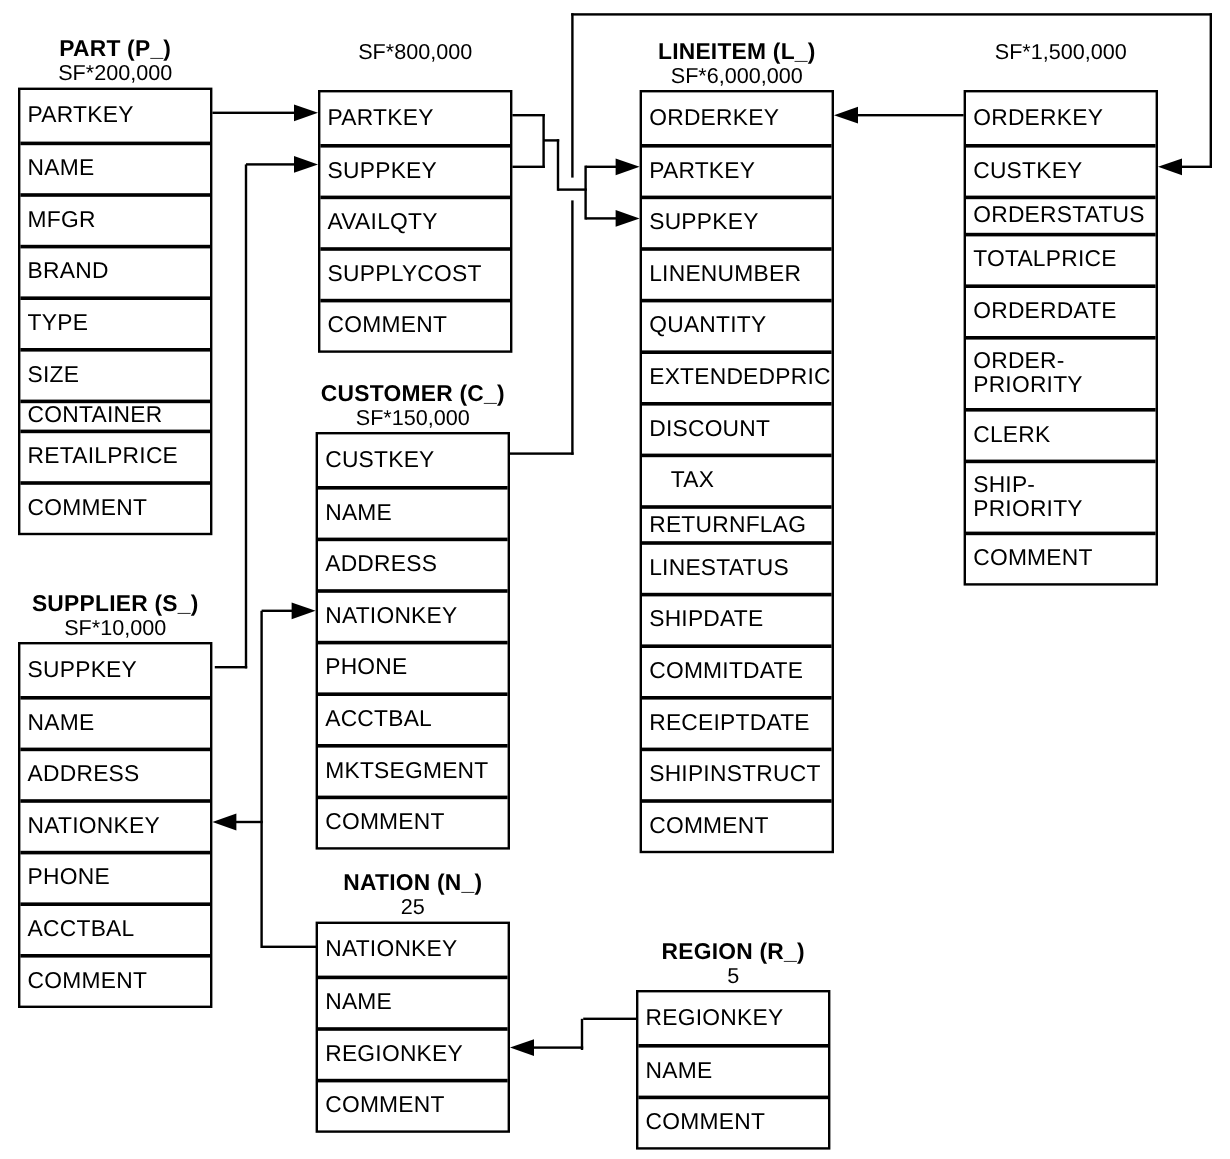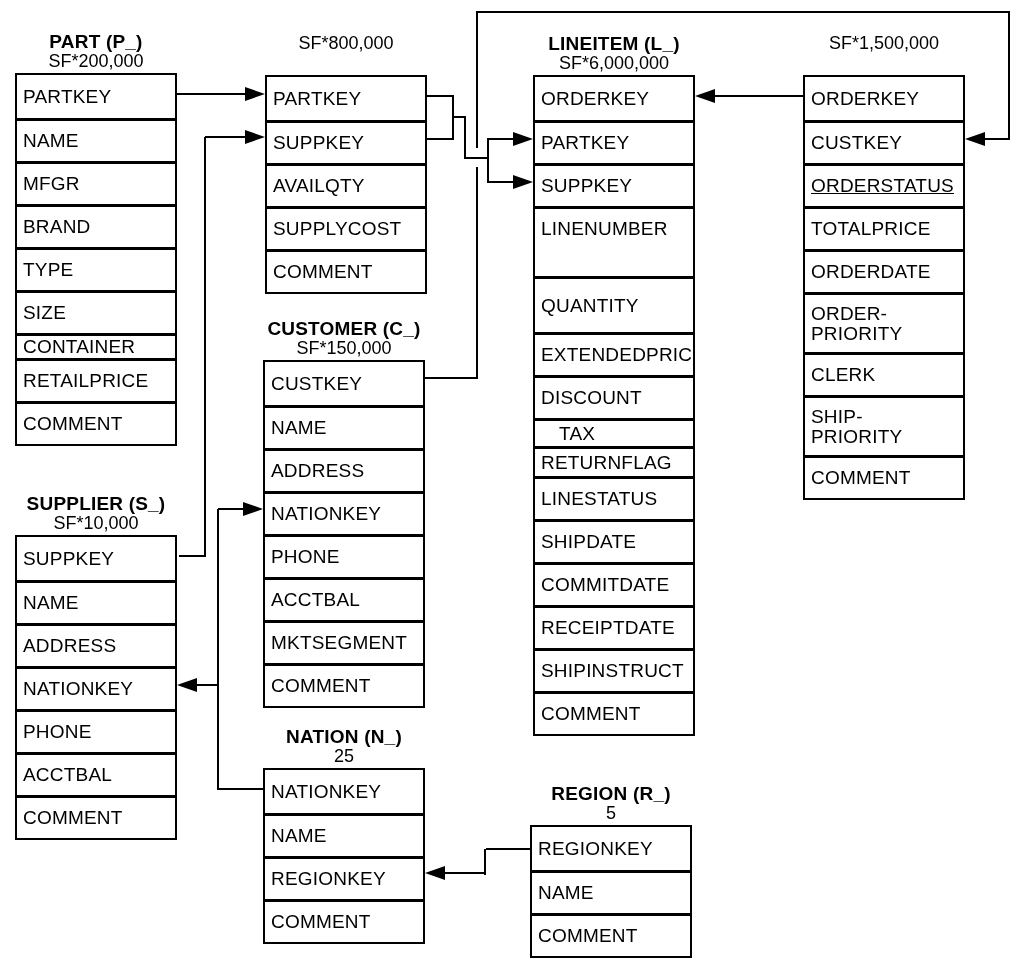--- a/index.html
+++ b/index.html
@@ -57,39 +57,39 @@
       </div>
       <div class="thead" style="left: 483px; top: 34px; width: 262px;">
         <span class="ttitle">LINEITEM (L_)</span>
         <span class="tsub">SF*6,000,000</span>
       </div>
       <div class="tbox" style="left: 533px; top: 75px; width: 158px;">
         <div class="trow" style="height: 43px;">ORDERKEY</div>
         <div class="trow" style="height: 43px;">PARTKEY</div>
         <div class="trow" style="height: 43px;">SUPPKEY</div>
         <div class="trow" style="height: 43px;">LINENUMBER</div>
-        <div class="trow" style="height: 56px; margin-top: 27px;">QUANTITY</div>
+        <div class="trow" style="height: 43px;">QUANTITY</div>
         <div class="trow" style="height: 43px;">EXTENDEDPRICE</div>
         <div class="trow" style="height: 43px;">DISCOUNT</div>
-        <div class="trow" style="height: 28px; padding-left: 24px;">TAX</div>
+        <div class="trow" style="height: 43px; padding-left: 24px;">TAX</div>
         <div class="trow" style="height: 30px;">RETURNFLAG</div>
         <div class="trow" style="height: 43px;">LINESTATUS</div>
         <div class="trow" style="height: 43px;">SHIPDATE</div>
         <div class="trow" style="height: 43px;">COMMITDATE</div>
         <div class="trow" style="height: 43px;">RECEIPTDATE</div>
         <div class="trow" style="height: 43px;">SHIPINSTRUCT</div>
         <div class="trow" style="height: 43px;">COMMENT</div>
       </div>
       <div class="thead" style="left: 753px; top: 34px; width: 262px;">
         <span class="tsub">SF*1,500,000</span>
       </div>
       <div class="tbox" style="left: 803px; top: 75px; width: 158px;">
         <div class="trow" style="height: 43px;">ORDERKEY</div>
         <div class="trow" style="height: 43px;">CUSTKEY</div>
-        <div class="trow" style="height: 43px; text-decoration: underline;">ORDERSTATUS</div>
+        <div class="trow" style="height: 31px;">ORDERSTATUS</div>
         <div class="trow" style="height: 43px;">TOTALPRICE</div>
         <div class="trow" style="height: 43px;">ORDERDATE</div>
         <div class="trow" style="height: 60px;">ORDER-
 PRIORITY</div>
         <div class="trow" style="height: 43px;">CLERK</div>
         <div class="trow" style="height: 60px;">SHIP-
 PRIORITY</div>
         <div class="trow" style="height: 43px;">COMMENT</div>
       </div>
       <div class="thead" style="left: 213px; top: 319px; width: 262px;">

